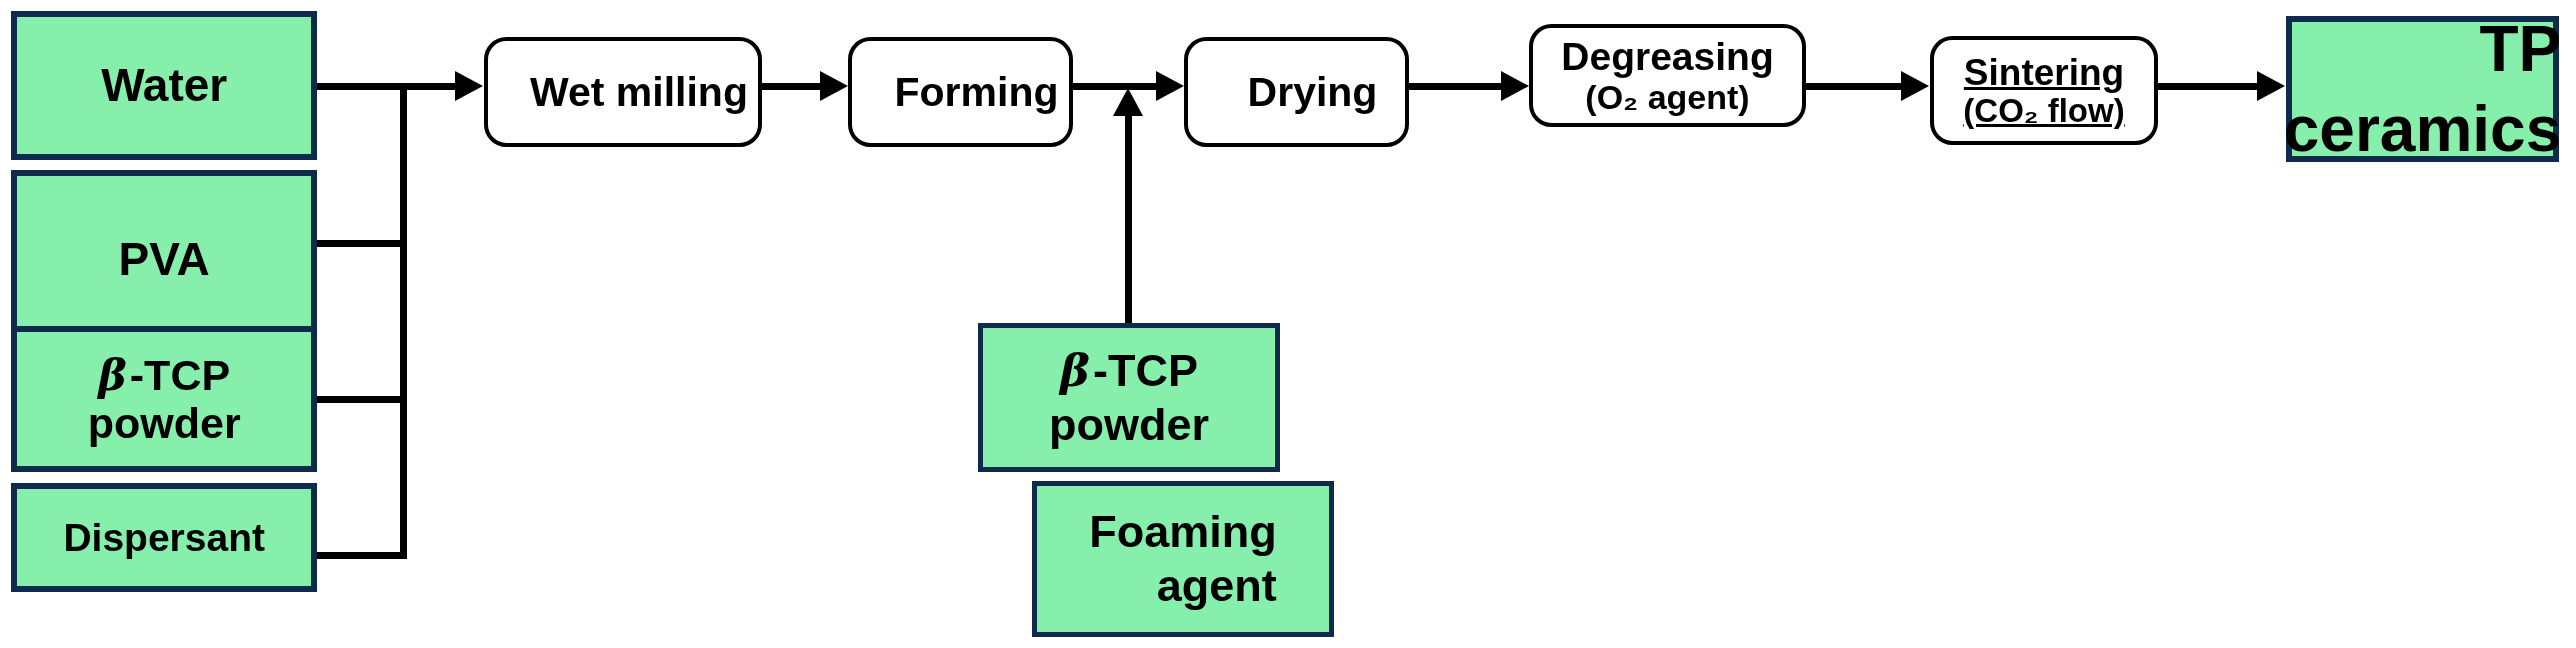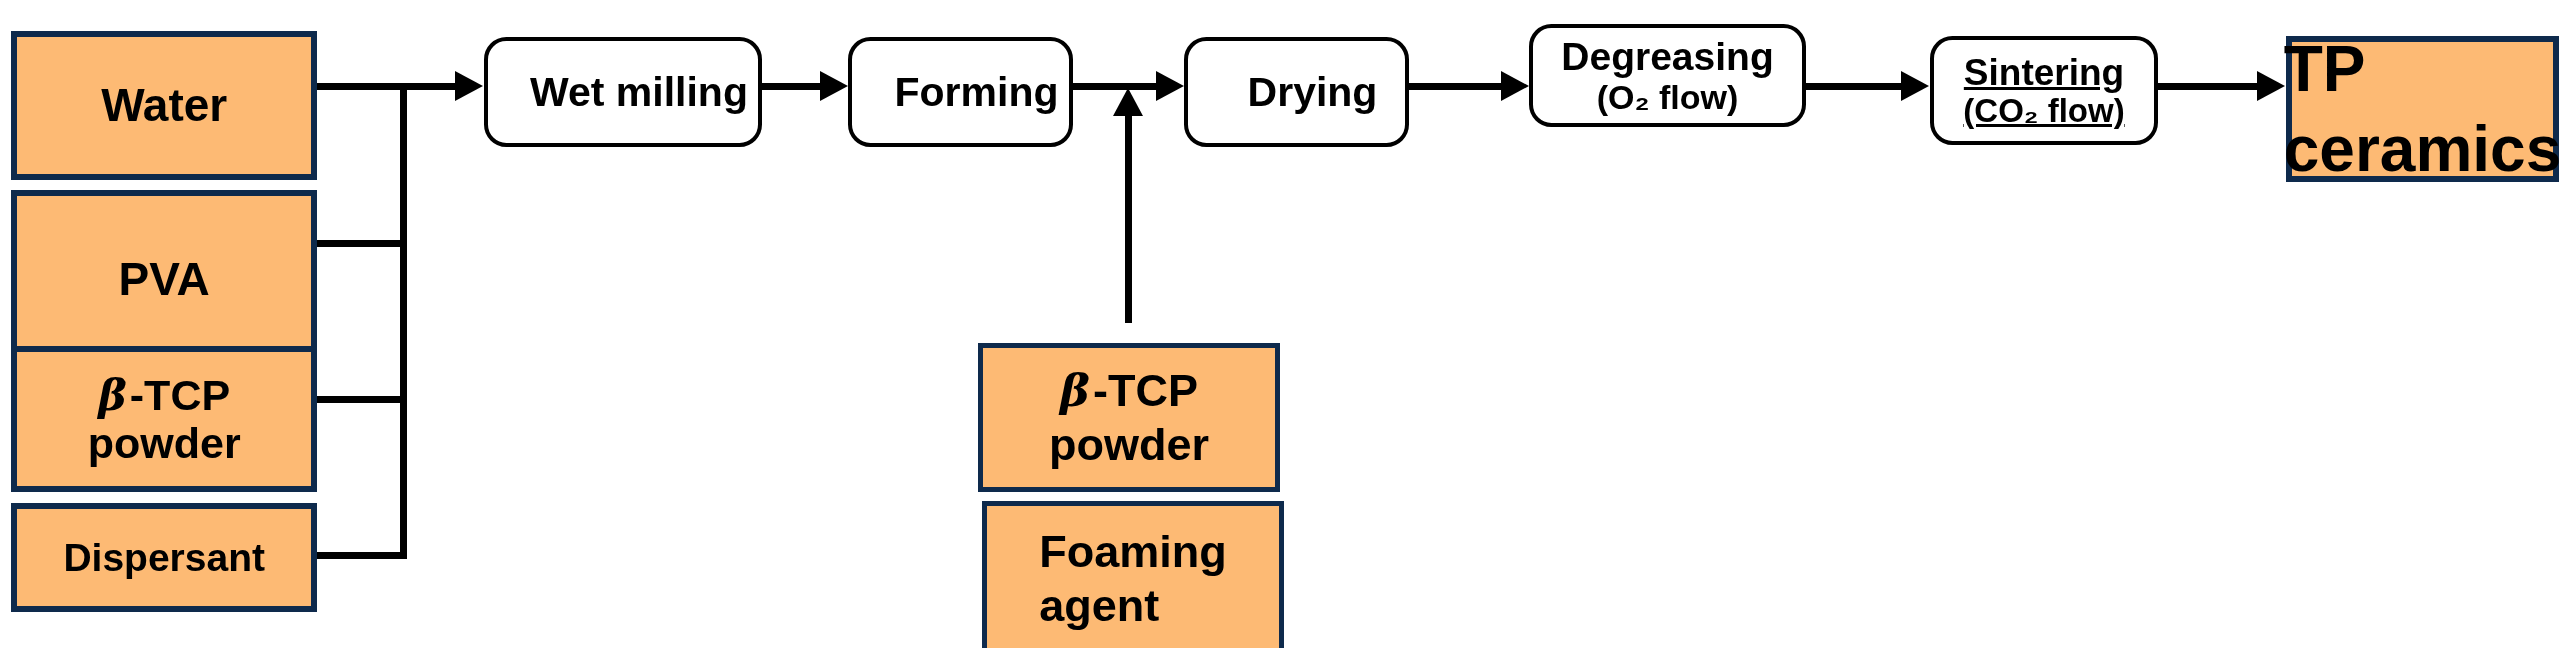--- a/index.html
+++ b/index.html
@@ -15,29 +15,28 @@
     font-family: "Liberation Sans", "DejaVu Sans", sans-serif;
     color: var(--text);
     position: relative;
     overflow: hidden;
   }
   .canvas { position: absolute; left: 0; top: 0; width: 2576px; height: 649px; }
 
   
   .nbox {
     position: absolute;
-    background: #fdba74;
+    background: #86efac;
     border: 6px solid var(--navy);
     display: flex; flex-direction: column;
     align-items: center; justify-content: center;
-    text-align: left;
+    text-align: right;
     font-weight: bold;
     line-height: 1.12;
     white-space: pre-line;
-    margin-top: 20px;
   }
   .nbox.thin { border-width: 5.2px; }
 
   
   .pbox {
     position: absolute;
     background: #fff;
     border: 4.5px solid var(--line);
     border-radius: 22.4px;
     display: flex; flex-direction: column;
@@ -147,37 +146,37 @@
   <div class="pbox fs-m" style="left:848px; top:37px; width:225px; height:110px;">
     <span>Forming</span>
   </div>
 
   <div class="pbox fs-m" style="left:1184px; top:37px; width:225px; height:110px;">
     <span>Drying</span>
   </div>
 
   <div class="pbox" style="left:1529px; top:24px; width:277px; height:103px; font-size:39px;">
     <span>Degreasing</span>
-    <span class="sub-label" style="font-size:34px;">(O₂ flow)</span>
+    <span class="sub-label" style="font-size:34px;">(O₂ agent)</span>
   </div>
 
   <div class="pbox" style="left:1930px; top:36px; width:228px; height:109px; font-size:37px;text-decoration:underline;">
     <span>Sintering</span>
     <span class="sub-label" style="font-size:33px; margin-top:3px;">(CO₂ flow)</span>
   </div>
 
   <div class="nbox fs-tp" style="left:2286px; top:16.4px; width:273px; height:146px;">
     <span>TP
 ceramics</span>
   </div>
 
   <div class="nbox thin fs-add" style="left:978px; top:323px; width:302px; height:149px;">
     <span><span class="beta">β</span><span>-TCP</span></span>
     <span>powder</span>
   </div>
 
-  <div class="nbox thin fs-add" style="left:982px; top:481px; width:302px; height:156px;">
+  <div class="nbox thin fs-add" style="left:1032px; top:481px; width:302px; height:156px;">
     <span>Foaming
 agent</span>
   </div>
 
 </div>
 
 
 </body></html>

